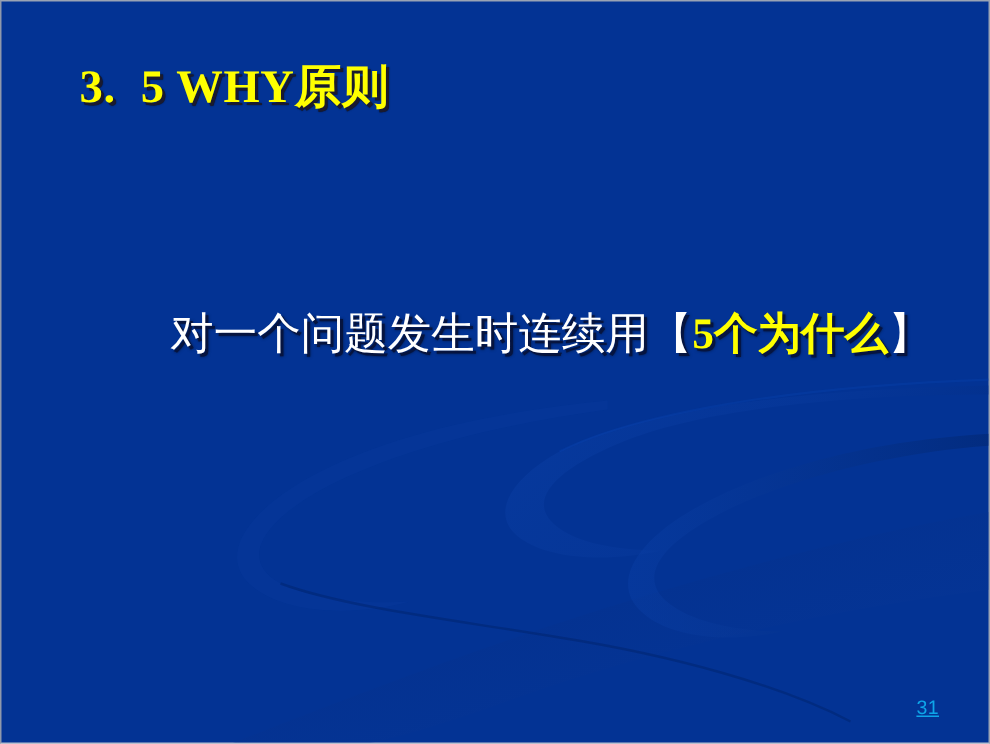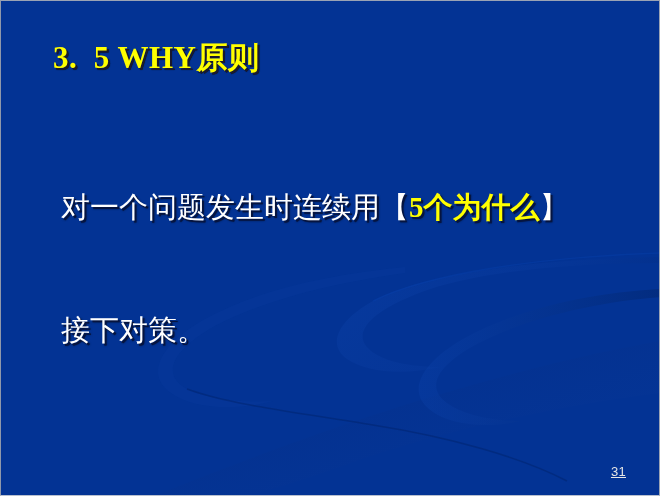--- a/index.html
+++ b/index.html
@@ -16,20 +16,21 @@
     position: relative;
     width: 660px;
     height: 496px;
     overflow: hidden;
     box-sizing: border-box;
     border-top: 1px solid #9aa3b4;
     border-left: 1px solid #8f98ab;
     border-right: 1px solid #9aa3b4;
     border-bottom: 1px solid #b8c0cf;
     background: #033394;
+    text-align: right;
   }
 
   
   .bg-gradient {
     position: absolute;
     inset: 0;
     background: linear-gradient(to bottom,
         #000409 0px,
         #000712 14px,
         #00112f 48px,
@@ -71,36 +72,36 @@
     left: 60px;
     top: 104px;
     width: 560px;
     font-family: "Liberation Serif", "DejaVu Serif", serif;
     font-size: 29px;
     line-height: 41px;
     color: #ffffff;
     text-shadow: 2px 2px 0 #06143f, 2px 2px 2px rgba(0,0,0,.55);
     white-space: pre;
   }
-  .body-line { display: block; height: 41px; }
+  .body-line { display: block; height: 41px; margin-top: 16px; }
   .hl {
     color: #ffff00;
     font-weight: bold;
     text-shadow: 2px 2px 0 #06143f, 2px 2px 2px rgba(0,0,0,.55);
   }
 
   
   .page-number {
     position: absolute;
     right: 33px;
     bottom: 16px;
     font-family: "Liberation Sans", "DejaVu Sans", sans-serif;
     font-size: 13px;
     line-height: 15px;
-    color: #e5e5e5;
+    color: #0ea5e9;
     letter-spacing: 0.3px;
     text-decoration: underline;
   }
 </style>
 </head>
 <body>
 
 <div class="slide">
 
   <div class="bg-gradient"></div>
@@ -140,18 +141,17 @@
 
       <path d="M186,388 C230,404 300,412 372,424 C448,436 520,456 566,480" fill="none" stroke="#012268" stroke-opacity="0.45" stroke-width="1.6"></path>
       <path d="M660,252 C540,256 428,272 372,300" fill="none" stroke="#0a42ae" stroke-opacity="0.35" stroke-width="1.4"></path>
     </svg>
   </div>
 
   <div class="title">3.  5 WHY原则</div>
 
   <div class="body-text">
     <span class="body-line"><span>对一个问题发生时连续用【</span><span class="hl">5个为什么</span><span>】</span></span>
-    <span class="body-line">接下对策。</span>
   </div>
 
   <div class="page-number">31</div>
 
 </div>
 
 </body></html>

